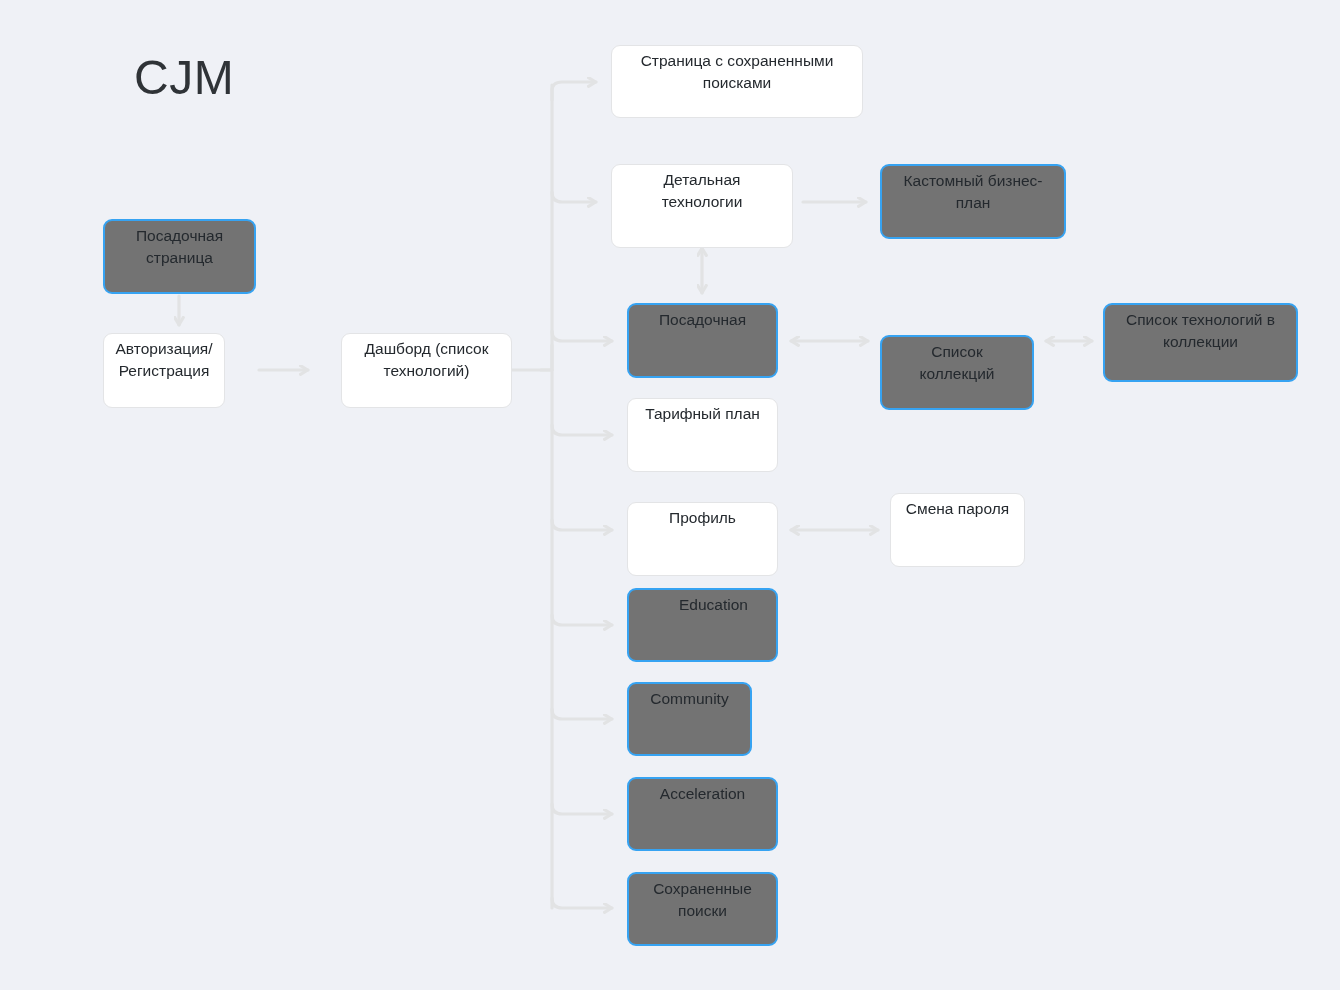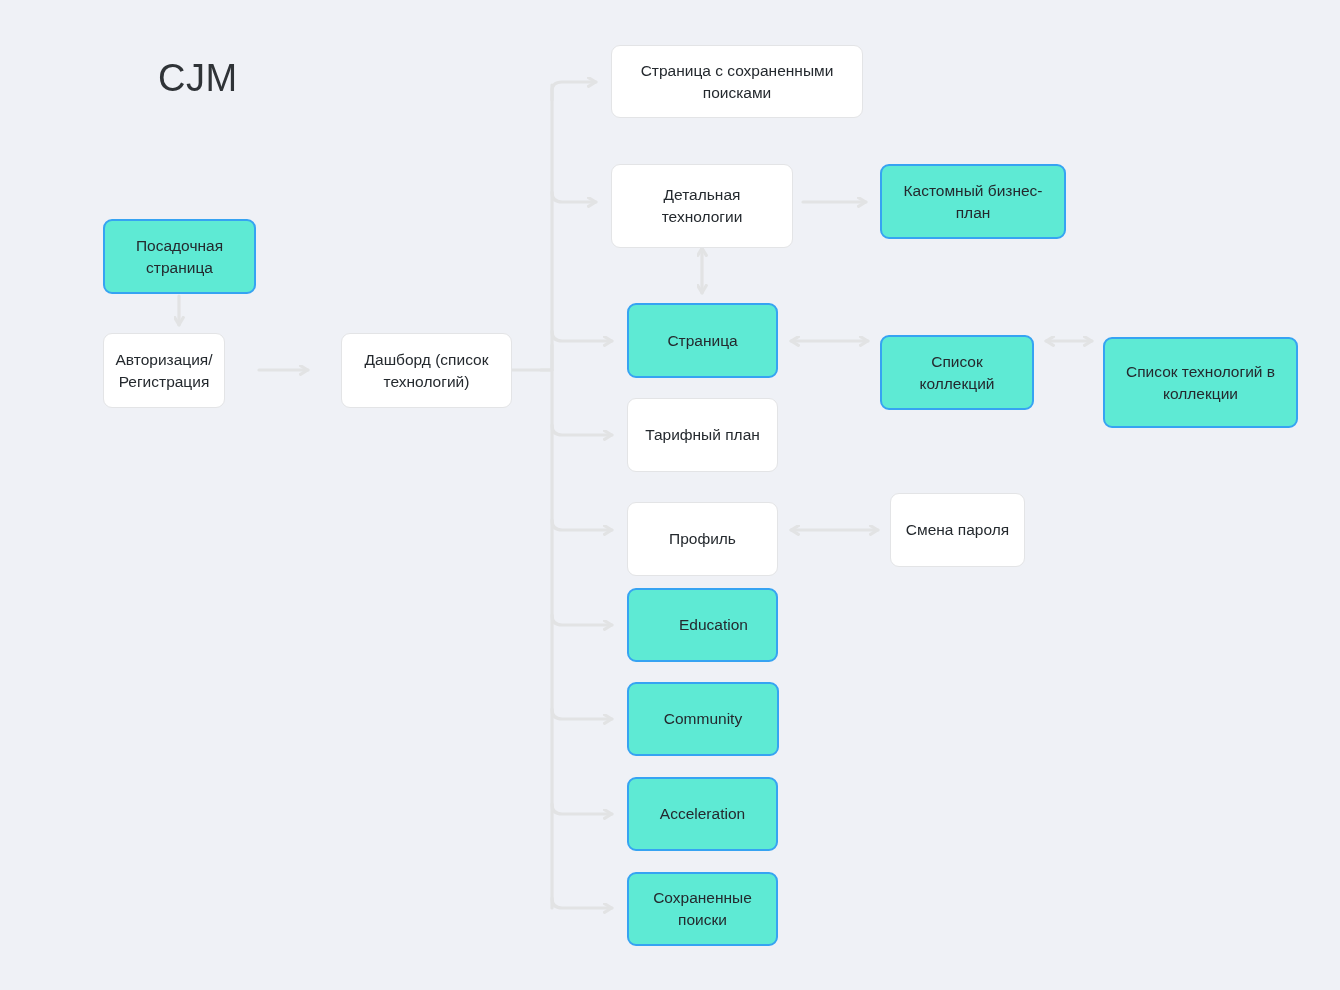--- a/index.html
+++ b/index.html
@@ -23,47 +23,47 @@
   .connectors {
     position: absolute;
     left: 0;
     top: 0;
     width: 1340px;
     height: 990px;
     pointer-events: none;
   }
   .title {
     position: absolute;
-    left: 158px;
+    left: 134px;
     top: 56px;
-    font-size: 38px;
+    font-size: 48px;
     line-height: 44px;
     color: #2f3337;
     letter-spacing: 0.5px;
     white-space: nowrap;
   }
   .node {
     position: absolute;
     box-sizing: border-box;
     display: flex;
-    align-items: center;
+    align-items: flex-start;
     justify-content: center;
     text-align: center;
     border-radius: 9px;
     font-size: 15.5px;
     line-height: 22px;
     color: #24292e;
     padding: 4px 10px;
   }
   .node.white {
     background: #ffffff;
     border: 1.5px solid #e3e4e6;
   }
   .node.blue {
-    background: #5eead4;
+    background: #737373;
     border: 2.5px solid #36a3f2;
   }
   .node span {
     display: block;
     width: 100%;
   }
 </style>
 </head>
 <body>
 
@@ -134,41 +134,41 @@
   <div class="node white" style="left:611px;  top:45px;  width:252px; height:73px;">
       <span>Страница с сохраненными поисками</span>
     </div>
   <div class="node white" style="left:611px;  top:164px; width:182px; height:84px;">
       <span>Детальная технологии</span>
     </div>
   <div class="node blue" style="left:880px;  top:164px; width:186px; height:75px;">
       <span>Кастомный бизнес-план</span>
     </div>
   <div class="node blue" style="left:627px;  top:303px; width:151px; height:75px;">
-      <span>Страница</span>
+      <span>Посадочная</span>
     </div>
   <div class="node blue" style="left:880px;  top:303px; width:154px; height:75px;margin-top:32px;">
       <span>Список коллекций</span>
     </div>
-  <div class="node blue" style="left:1103px; top:303px; width:195px; height:91px;margin-top:34px;">
+  <div class="node blue" style="left:1103px; top:303px; width:195px; height:79px;">
       <span>Список технологий в коллекции</span>
     </div>
   <div class="node white" style="left:627px;  top:398px; width:151px; height:74px;">
       <span>Тарифный план</span>
     </div>
   <div class="node white" style="left:627px;  top:502px; width:151px; height:74px;">
       <span>Профиль</span>
     </div>
   <div class="node white" style="left:890px;  top:493px; width:135px; height:74px;">
       <span>Смена пароля</span>
     </div>
   <div class="node blue" style="left:627px;  top:588px; width:151px; height:74px;padding-left:32px;">
       <span>Education</span>
     </div>
-  <div class="node blue" style="left:627px;  top:682px; width:152px; height:74px;">
+  <div class="node blue" style="left:627px;  top:682px; width:125px; height:74px;">
       <span>Community</span>
     </div>
   <div class="node blue" style="left:627px;  top:777px; width:151px; height:74px;">
       <span>Acceleration</span>
     </div>
   <div class="node blue" style="left:627px;  top:872px; width:151px; height:74px;">
       <span>Сохраненные поиски</span>
     </div>
 
 </div>

